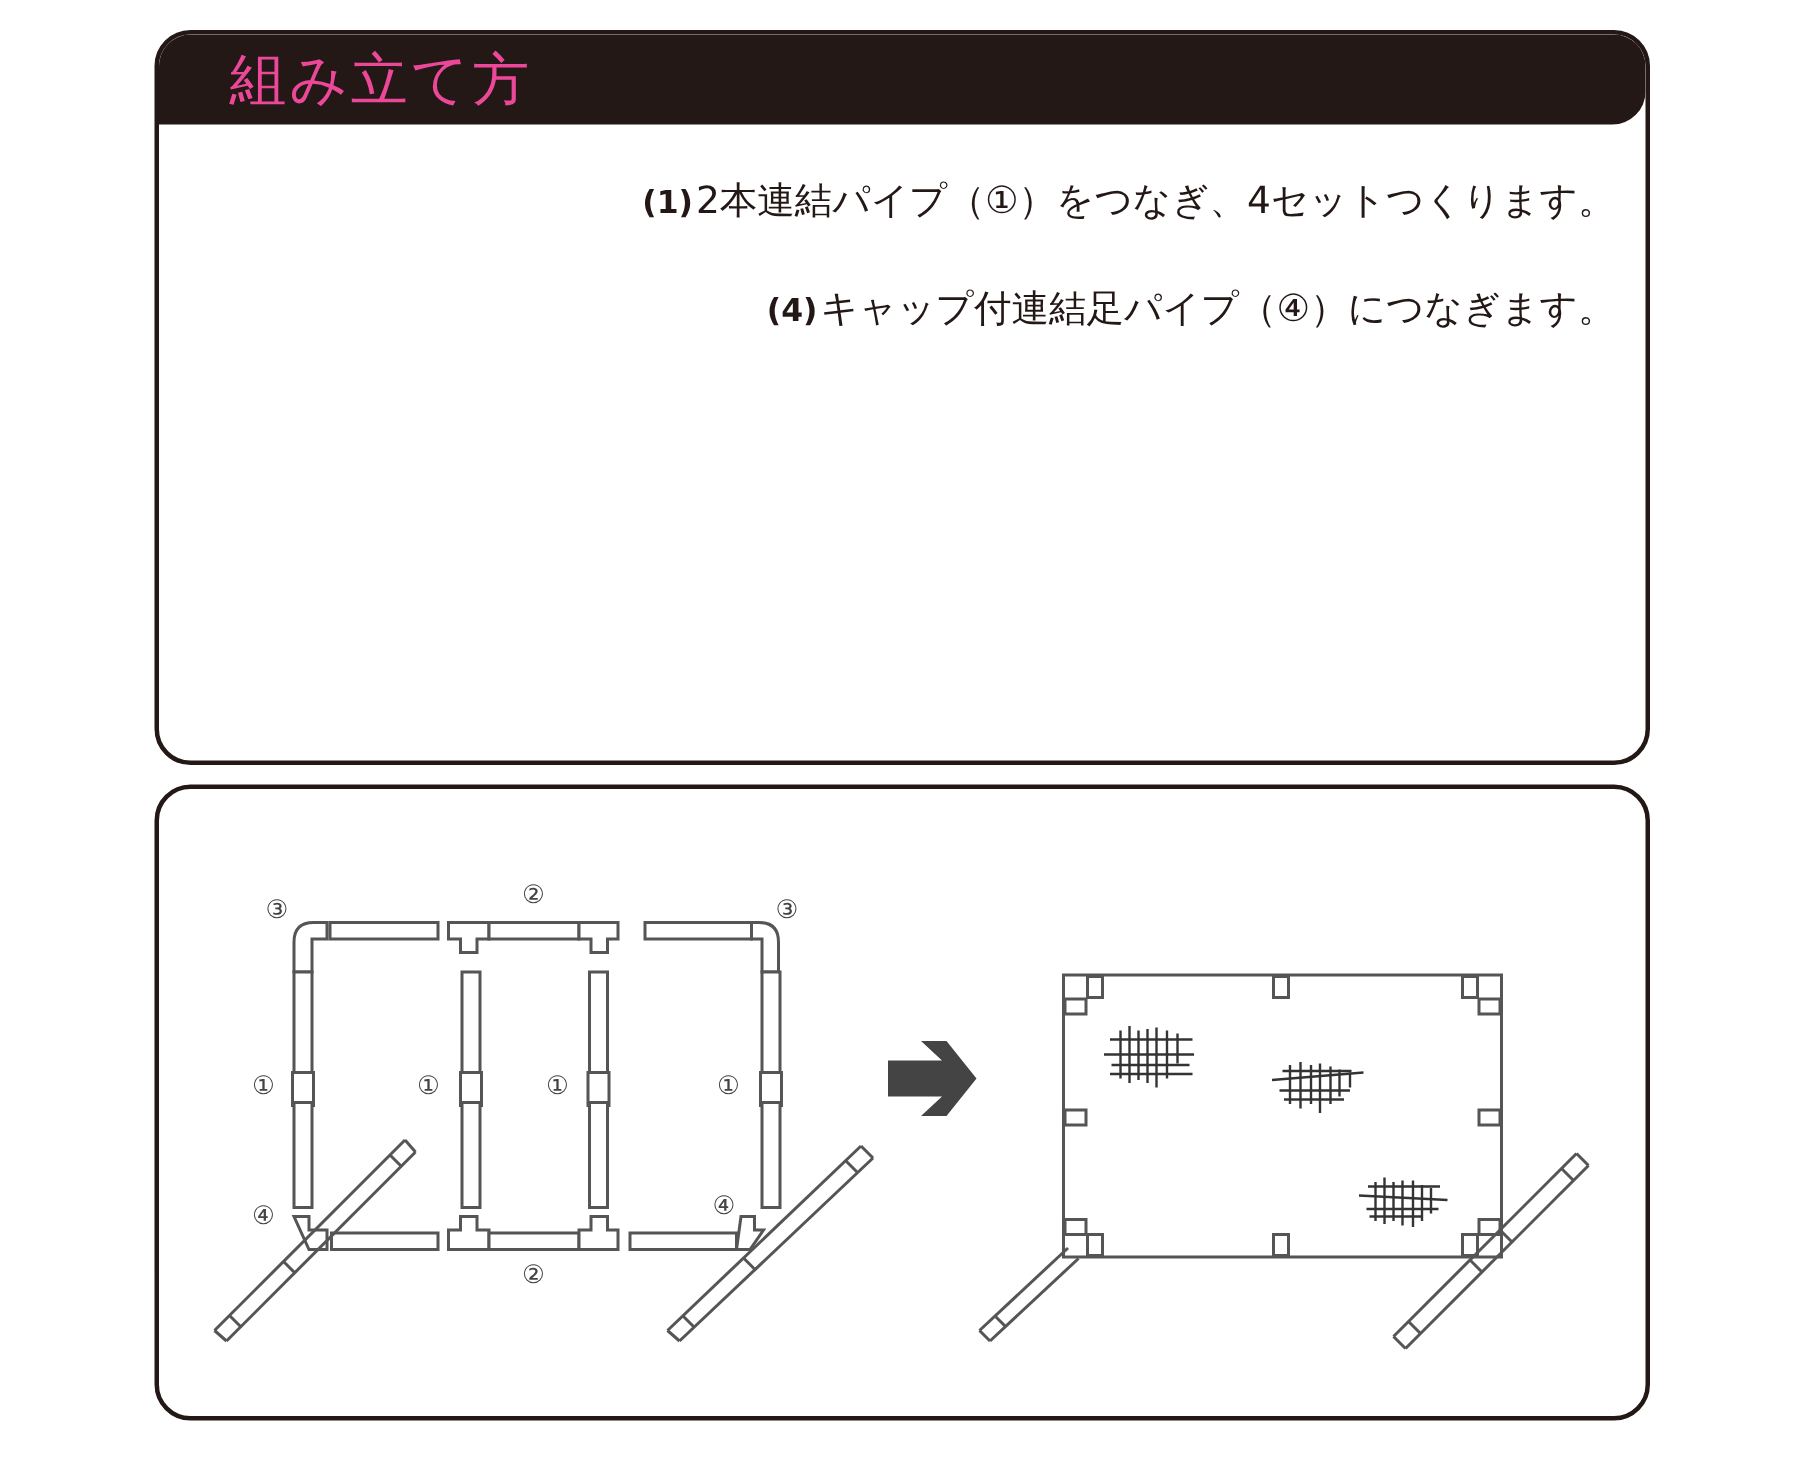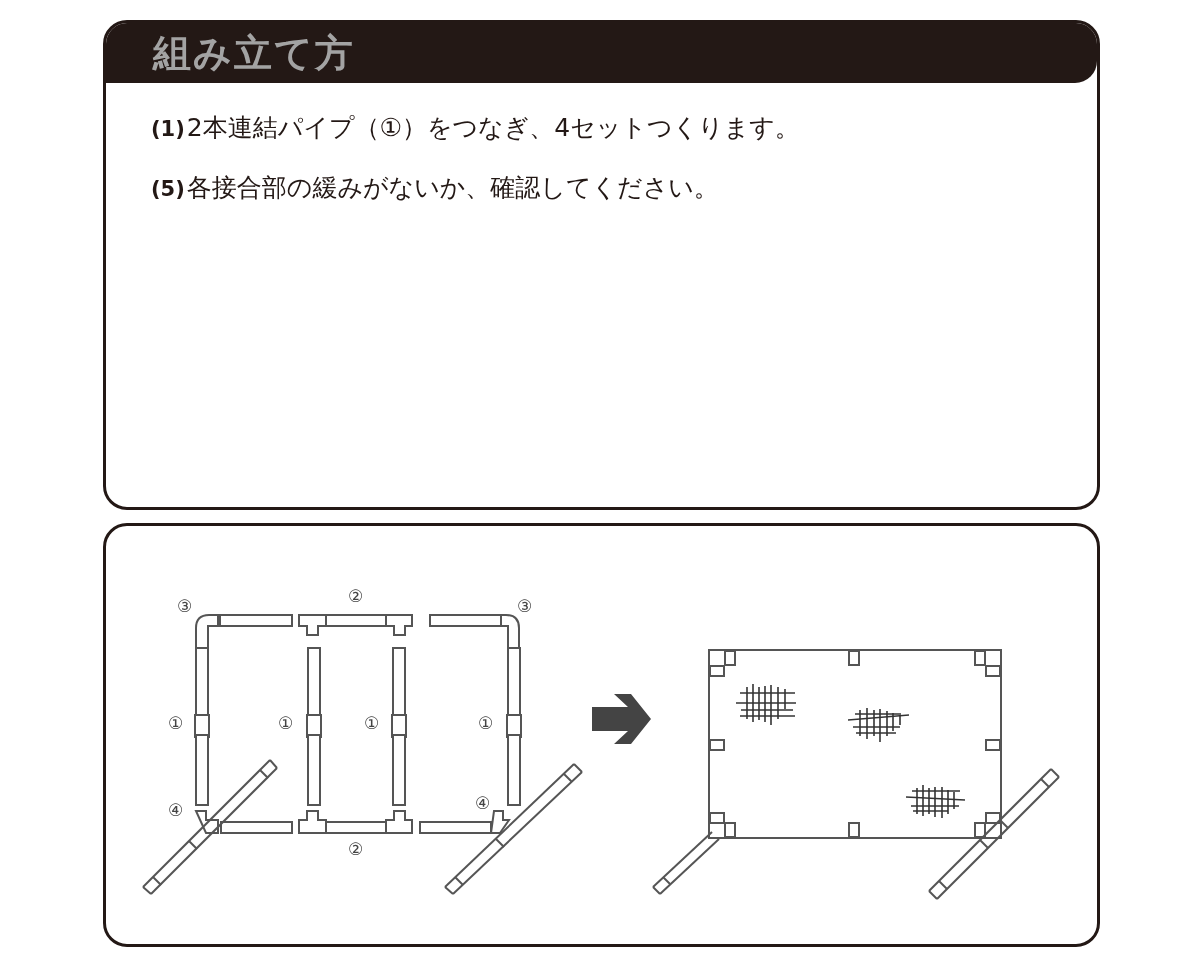--- a/index.html
+++ b/index.html
@@ -5,24 +5,24 @@
   html, body { margin:0; padding:0; background:#ffffff; }
   body { width:1200px; height:975px; position:relative; overflow:hidden;
          font-family:"DejaVu Sans", "Liberation Sans", sans-serif; color:#231815; }
 
   
   .instr-panel { position:absolute; left:103px; top:20px; width:997px; height:490px;
                  border:3px solid #231815; border-radius:24px; box-sizing:border-box;
                  background:#fff; overflow:hidden; }
   .instr-header { position:absolute; left:0; top:0; right:0; height:60px; background:#231815;
                   border-bottom-right-radius:22px; }
-  .instr-title { position:absolute; left:47px; top:6px; color:#a3a3a3; font-weight:bold;
+  .instr-title { position:absolute; left:47px; top:6px; color:#ec4899; font-weight:normal;
                  font-size:38px; letter-spacing:2px; line-height:48px; }
   .steps { position:absolute; left:45px; top:88px; right:20px; margin:0; padding:0; list-style:none; }
-  .step { position:relative; font-size:25px; line-height:33px; margin:0 0 25px 0; white-space:nowrap; }
+  .step { position:relative; font-size:25px; line-height:45px; margin:0 0 25px 0; white-space:nowrap;text-align:right; }
   .step-num { display:inline-block; font-weight:bold; font-size:21px; margin-right:2px; }
   .step-cont { display:block; padding-left:32px; }
 
   
   .diagram-panel { position:absolute; left:103px; top:523px; width:997px; height:424px;
                    border:3px solid #231815; border-radius:24px; box-sizing:border-box; background:#fff; }
   .diagram-svg { position:absolute; left:0; top:0; }
   .lbl { font-size:17px; fill:#444; font-family:"DejaVu Sans", sans-serif; }
 </style>
 </head>
@@ -30,21 +30,21 @@
 
 <section class="instr-panel">
   <div class="instr-header">
     <div class="instr-title">組み立て方</div>
   </div>
   <ol class="steps">
     <li class="step">
       <span class="step-num">(1)</span><span>2本連結パイプ（①）をつなぎ、4セットつくります。</span>
     </li>
     <li class="step">
-      <span class="step-num">(5)</span><span>各接合部の緩みがないか、確認してください。</span>
+      <span class="step-num">(4)</span><span>キャップ付連結足パイプ（④）につなぎます。</span>
     </li>
   </ol>
 </section>
 
 <section class="diagram-panel">
   <svg class="diagram-svg" width="997" height="424" viewBox="103 523 997 424" fill="#fff" stroke="#555" stroke-width="2">
 
     <g>
 
       <path d="M193,645 L193,625 Q193,612 206,612 L215,612 L215,623 L205,623 L205,645 Z"></path>

